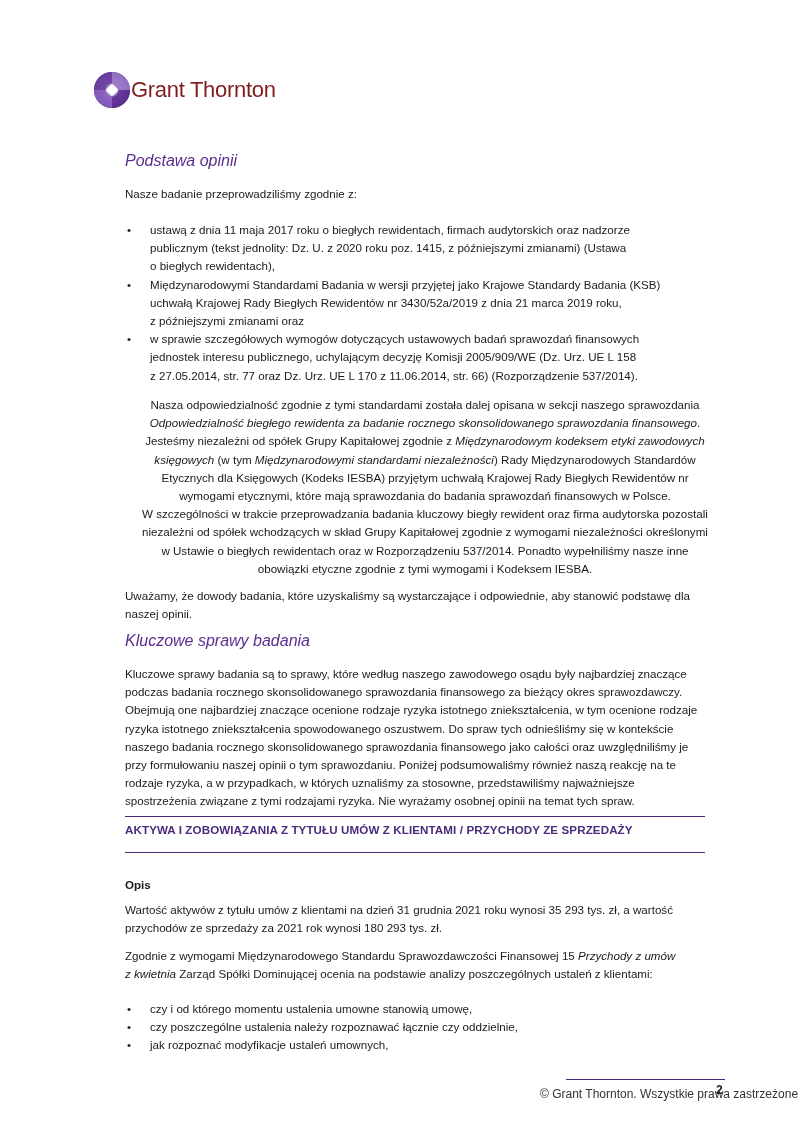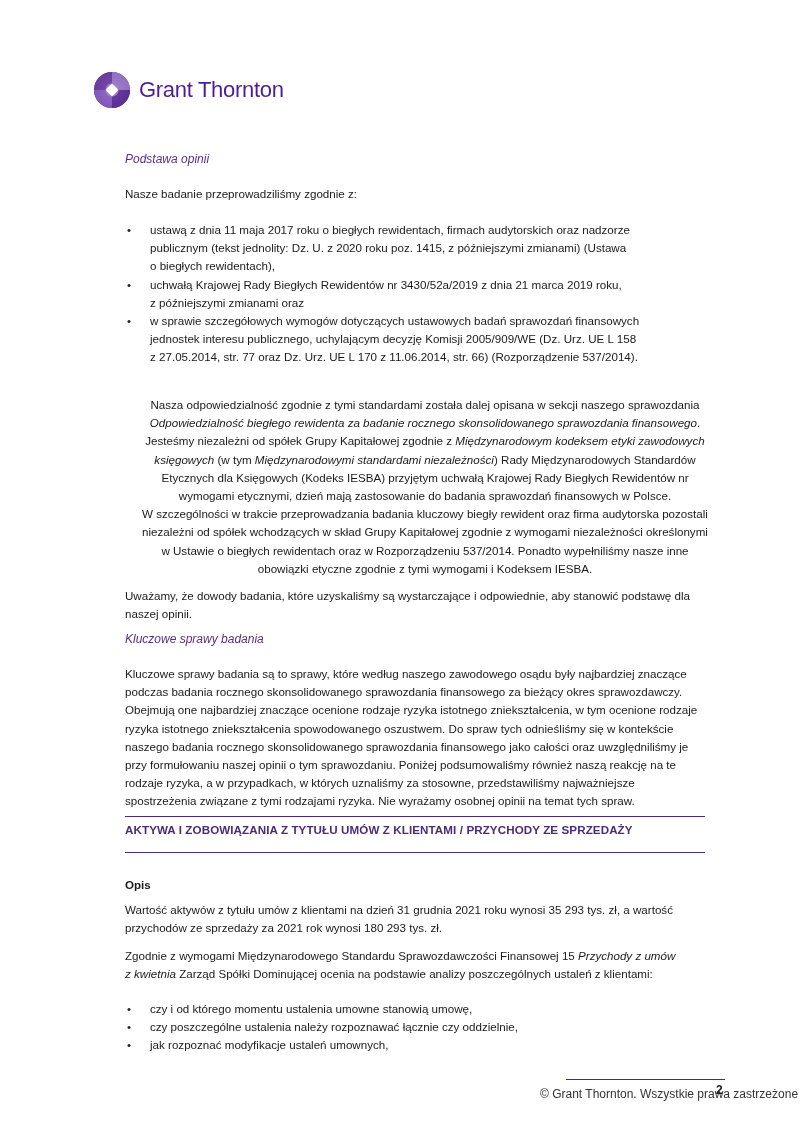--- a/index.html
+++ b/index.html
@@ -1,21 +1,21 @@
 <!DOCTYPE html>
 <html><head>
 <meta charset="utf-8">
 <style>
   html, body { margin:0; padding:0; background:#ffffff; }
   body { width:800px; height:1131px; position:relative; overflow:hidden;
          font-family:"Liberation Sans", sans-serif; color:#1a1a1a; }
   .logo { position:absolute; left:93px; top:70px; height:40px; display:flex; align-items:center; }
   .logo svg { width:38px; height:38px; }
-  .logo-text { font-size:22px; margin-left:8px; color:#4c1d95; letter-spacing:-0.3px;text-align:right; }
-  .h-italic { position:absolute; left:125px; font-style:italic; color:#5b2d8e; font-size:12px; }
+  .logo-text { font-size:22px; color:#7f1d1d; letter-spacing:-0.3px;text-align:right; }
+  .h-italic { position:absolute; left:125px; font-style:italic; color:#5b2d8e; font-size:16px; }
   .p { position:absolute; left:125px; width:600px; font-size:11.6px; line-height:18.2px; margin:0; }
   .p i { font-style:italic; }
   .bullets { position:absolute; left:125px; width:600px; margin:0; padding:0; list-style:none;
              font-size:11.6px; line-height:18.2px; }
   .bullets li { position:relative; padding-left:25px; }
   .bullets li .dot { position:absolute; left:2px; top:0; }
   .rule { position:absolute; left:125px; width:580px; height:0; border-top:1.6px solid #4b2a7b; }
   .section-title { position:absolute; left:125px; top:823px; font-weight:bold; color:#4b2a7b;
                    font-size:11.6px; letter-spacing:0.1px; }
   .bold { font-weight:bold; }
@@ -50,38 +50,39 @@
 
 <ul class="bullets" style="top:221px;">
   <li>
     <span class="dot">•</span>
     <div>ustawą z dnia 11 maja 2017 roku o biegłych rewidentach, firmach audytorskich oraz nadzorze</div>
     <div>publicznym (tekst jednolity: Dz. U. z 2020 roku poz. 1415, z późniejszymi zmianami) (Ustawa</div>
     <div>o biegłych rewidentach),</div>
   </li>
   <li>
     <span class="dot">•</span>
+    <div>Międzynarodowymi Standardami Badania w wersji przyjętej jako Krajowe Standardy Badania (KSB)</div>
     <div>uchwałą Krajowej Rady Biegłych Rewidentów nr 3430/52a/2019 z dnia 21 marca 2019 roku,</div>
     <div>z późniejszymi zmianami oraz</div>
   </li>
   <li>
     <span class="dot">•</span>
     <div>w sprawie szczegółowych wymogów dotyczących ustawowych badań sprawozdań finansowych</div>
     <div>jednostek interesu publicznego, uchylającym decyzję Komisji 2005/909/WE (Dz. Urz. UE L 158</div>
     <div>z 27.05.2014, str. 77 oraz Dz. Urz. UE L 170 z 11.06.2014, str. 66) (Rozporządzenie 537/2014).</div>
   </li>
 </ul>
 
 <div class="p" style="top:396px;text-align:center;">
   <div>Nasza odpowiedzialność zgodnie z tymi standardami została dalej opisana w sekcji naszego sprawozdania</div>
   <div><i>Odpowiedzialność biegłego rewidenta za badanie rocznego skonsolidowanego sprawozdania finansowego</i><span>.</span></div>
   <div><span>Jesteśmy niezależni od spółek Grupy Kapitałowej zgodnie z </span><i>Międzynarodowym kodeksem etyki zawodowych</i></div>
   <div><i>księgowych</i><span> (w tym </span><i>Międzynarodowymi standardami niezależności</i><span>) Rady Międzynarodowych Standardów</span></div>
   <div>Etycznych dla Księgowych (Kodeks IESBA) przyjętym uchwałą Krajowej Rady Biegłych Rewidentów nr</div>
-  <div>wymogami etycznymi, dzień mają zastosowanie do badania sprawozdań finansowych w Polsce.</div>
+  <div>wymogami etycznymi, które mają sprawozdania do badania sprawozdań finansowych w Polsce.</div>
   <div>W szczególności w trakcie przeprowadzania badania kluczowy biegły rewident oraz firma audytorska pozostali</div>
   <div>niezależni od spółek wchodzących w skład Grupy Kapitałowej zgodnie z wymogami niezależności określonymi</div>
   <div>w Ustawie o biegłych rewidentach oraz w Rozporządzeniu 537/2014. Ponadto wypełniliśmy nasze inne</div>
   <div>obowiązki etyczne zgodnie z tymi wymogami i Kodeksem IESBA.</div>
 </div>
 
 <div class="p" style="top:587px;">
   <div>Uważamy, że dowody badania, które uzyskaliśmy są wystarczające i odpowiednie, aby stanowić podstawę dla</div>
   <div>naszej opinii.</div>
 </div>

